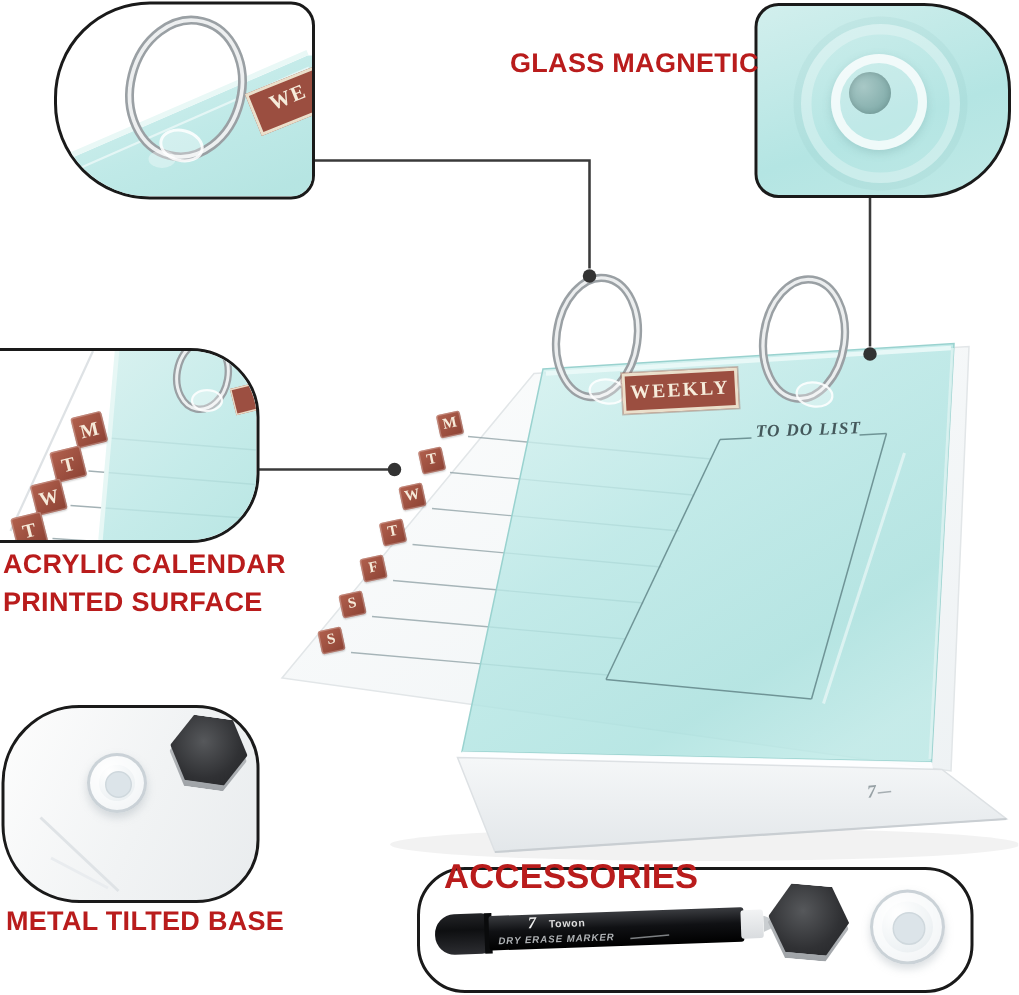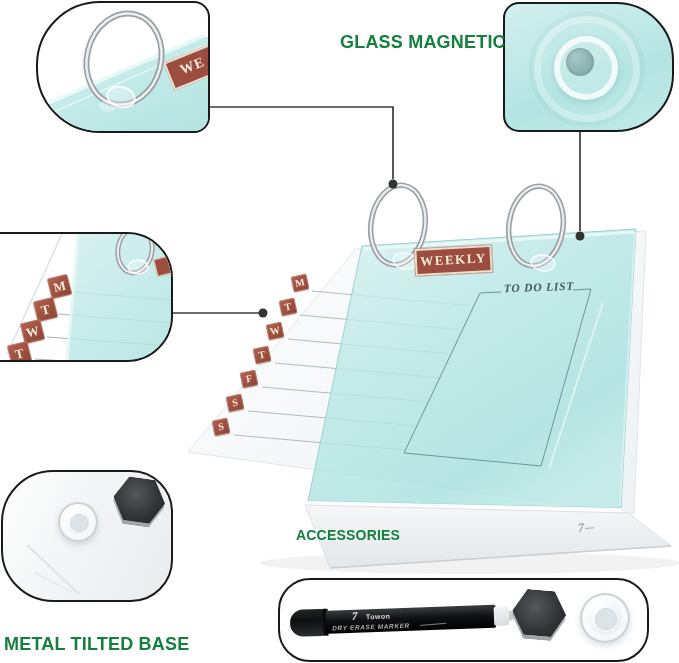--- a/index.html
+++ b/index.html
@@ -2,21 +2,21 @@
 <html><head>
 <meta charset="utf-8">
 <style>
   html,body{margin:0;padding:0;background:#fff;}
   .stage{position:relative;width:679px;height:663px;overflow:hidden;background:#ffffff;
          font-family:"Liberation Sans",sans-serif;}
   svg{display:block;}
   .main-svg{position:absolute;left:0;top:0;}
 
   
-  .label{position:absolute;font:700 18px/25px "Liberation Sans",sans-serif;color:#15803d;
+  .label{position:absolute;font:700 18px/25px "Liberation Sans",sans-serif;color:#b91c1c;
          letter-spacing:.2px;white-space:nowrap;z-index:6;}
   .label span{display:block;}
 
   
   .callout{position:absolute;background:#fff;border:2px solid #1a1a1a;overflow:hidden;z-index:5;}
   #co-tl{left:36px;top:1px;width:170px;height:128px;border-radius:64px 16px 16px 64px;}
   #co-tr{left:503px;top:2px;width:167px;height:126px;border-radius:16px 58px 58px 16px;
          background:linear-gradient(160deg,#d2efed,#b4e5e3 60%,#c0e9e6);}
   #co-ml{left:-45px;top:232px;width:214px;height:126px;border-radius:46px;}
   #co-bl{left:1px;top:470px;width:168px;height:128px;border-radius:52px 42px 42px 52px;
@@ -265,24 +265,28 @@
       </div>
     <div class="hex-wrap" style="left:110px;top:6px;width:52px;height:48px;transform:rotate(8deg)">
       <span class="hex-rim"></span>
       <span class="hex-top"></span>
     </div>
   </div>
 
   <div class="label" style="left:340px;top:30px">
     <span>GLASS MAGNETIC</span>
   </div>
-  <div class="label" style="left:4px;top:632px">
+  <div class="label" style="left:2px;top:364px">
+    <span>ACRYLIC CALENDAR</span>
+    <span>PRINTED SURFACE</span>
+  </div>
+  <div class="label" style="left:4px;top:602px">
     <span>METAL TILTED BASE</span>
   </div>
-  <div class="label" style="left:296px;top:523px;font-size:14px">
+  <div class="label" style="left:296px;top:572px;font-size:23px">
     <span>ACCESSORIES</span>
   </div>
 
   <div class="acc-box">
     <div class="marker-wrap">
       <span class="m-cap"></span>
       <span class="m-band"></span>
       <span class="m-barrel"></span>
       <span class="m-logo">7</span>
       <span class="m-brand">Towon</span>

